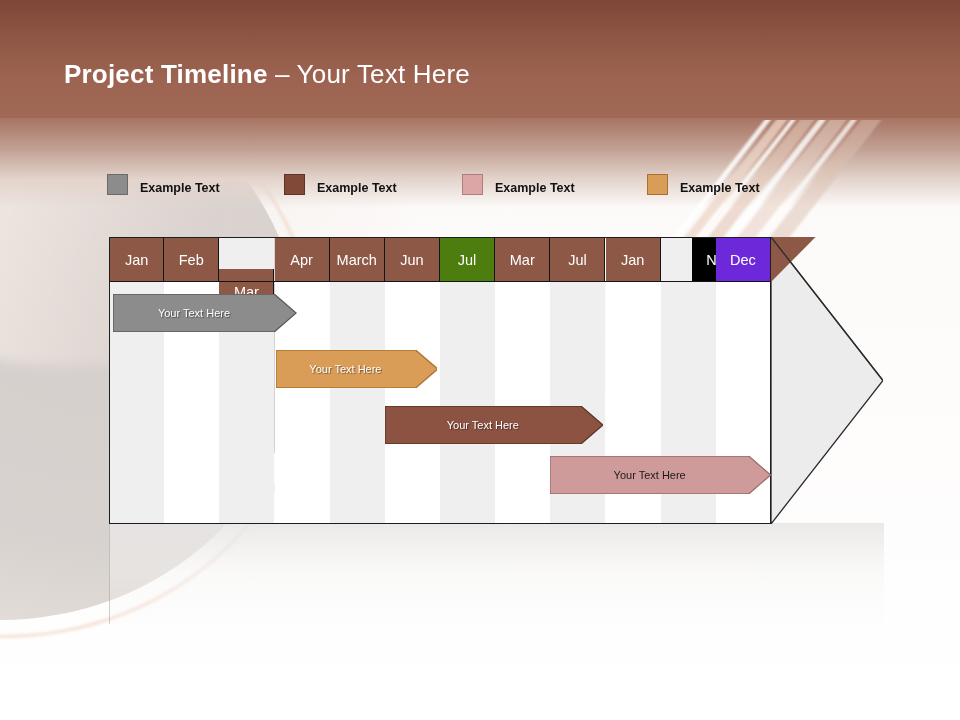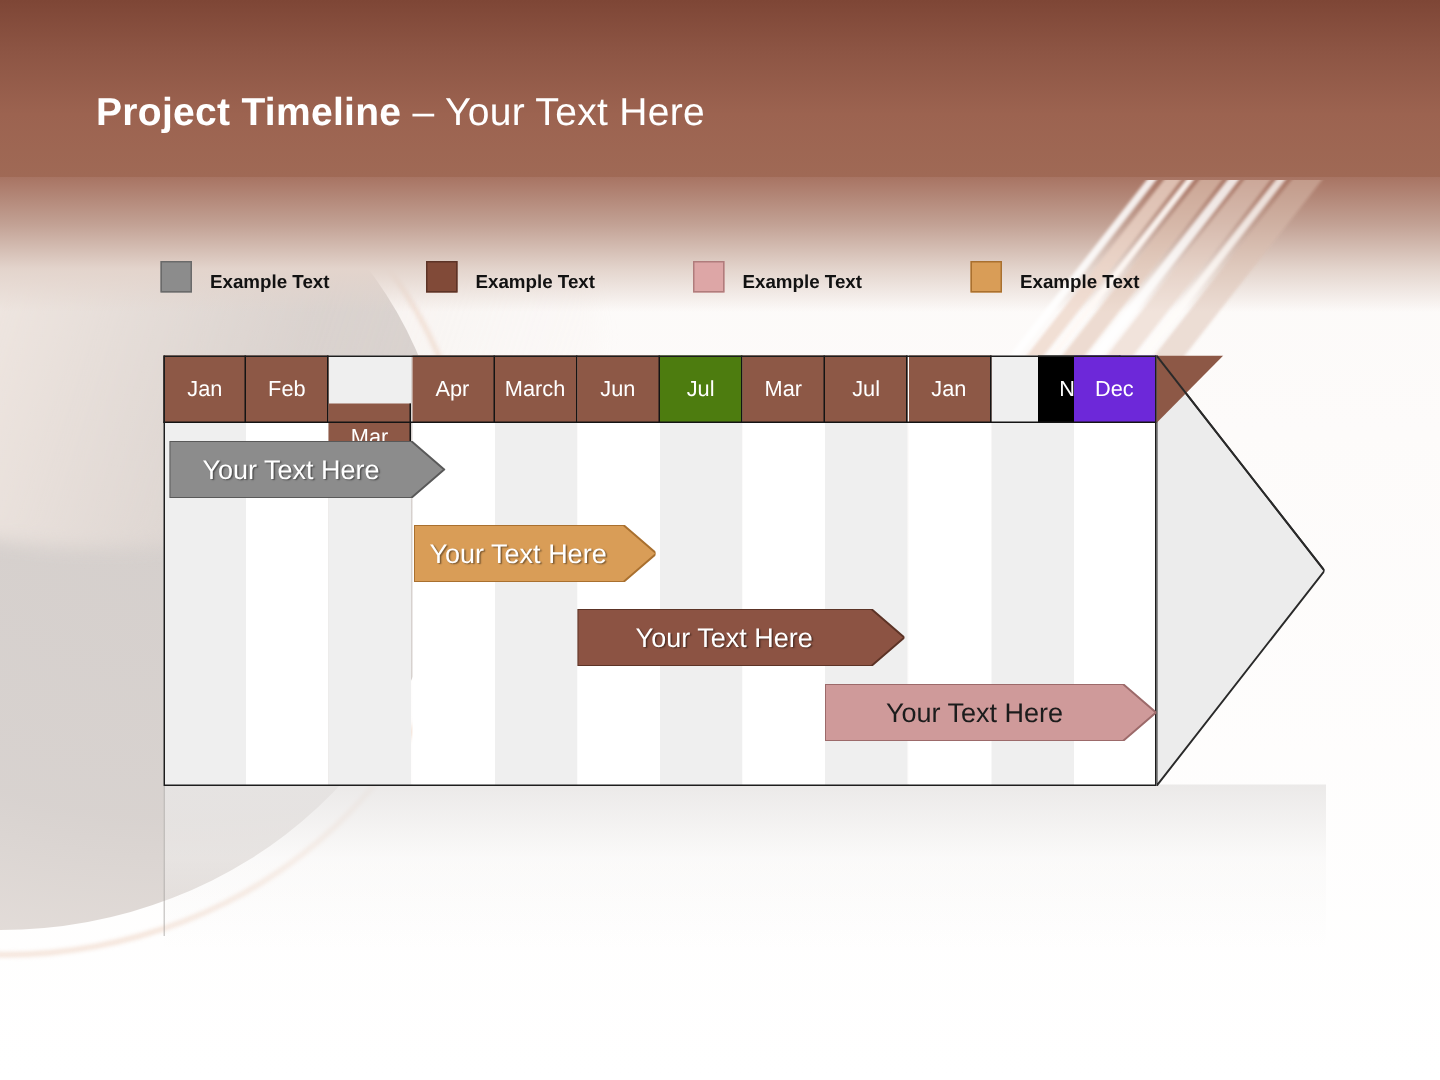--- a/index.html
+++ b/index.html
@@ -234,21 +234,21 @@
   .bar svg { display: block; }
   .bar-label {
     position: absolute;
     top: 0;
     left: 0;
     right: 22px;
     height: 38px;
     display: flex;
     align-items: center;
     justify-content: center;
-    font-size: 18px;
+    font-size: 11px;
     white-space: nowrap;
     pointer-events: none;
   }
   .bar-label.on-dark  { color: #ffffff; text-shadow: 1px 1px 1px rgba(0,0,0,.45); }
   .bar-label.on-light { color: #1c1c1c; }
 </style>
 </head>
 <body>
 
 <div id="slide">

